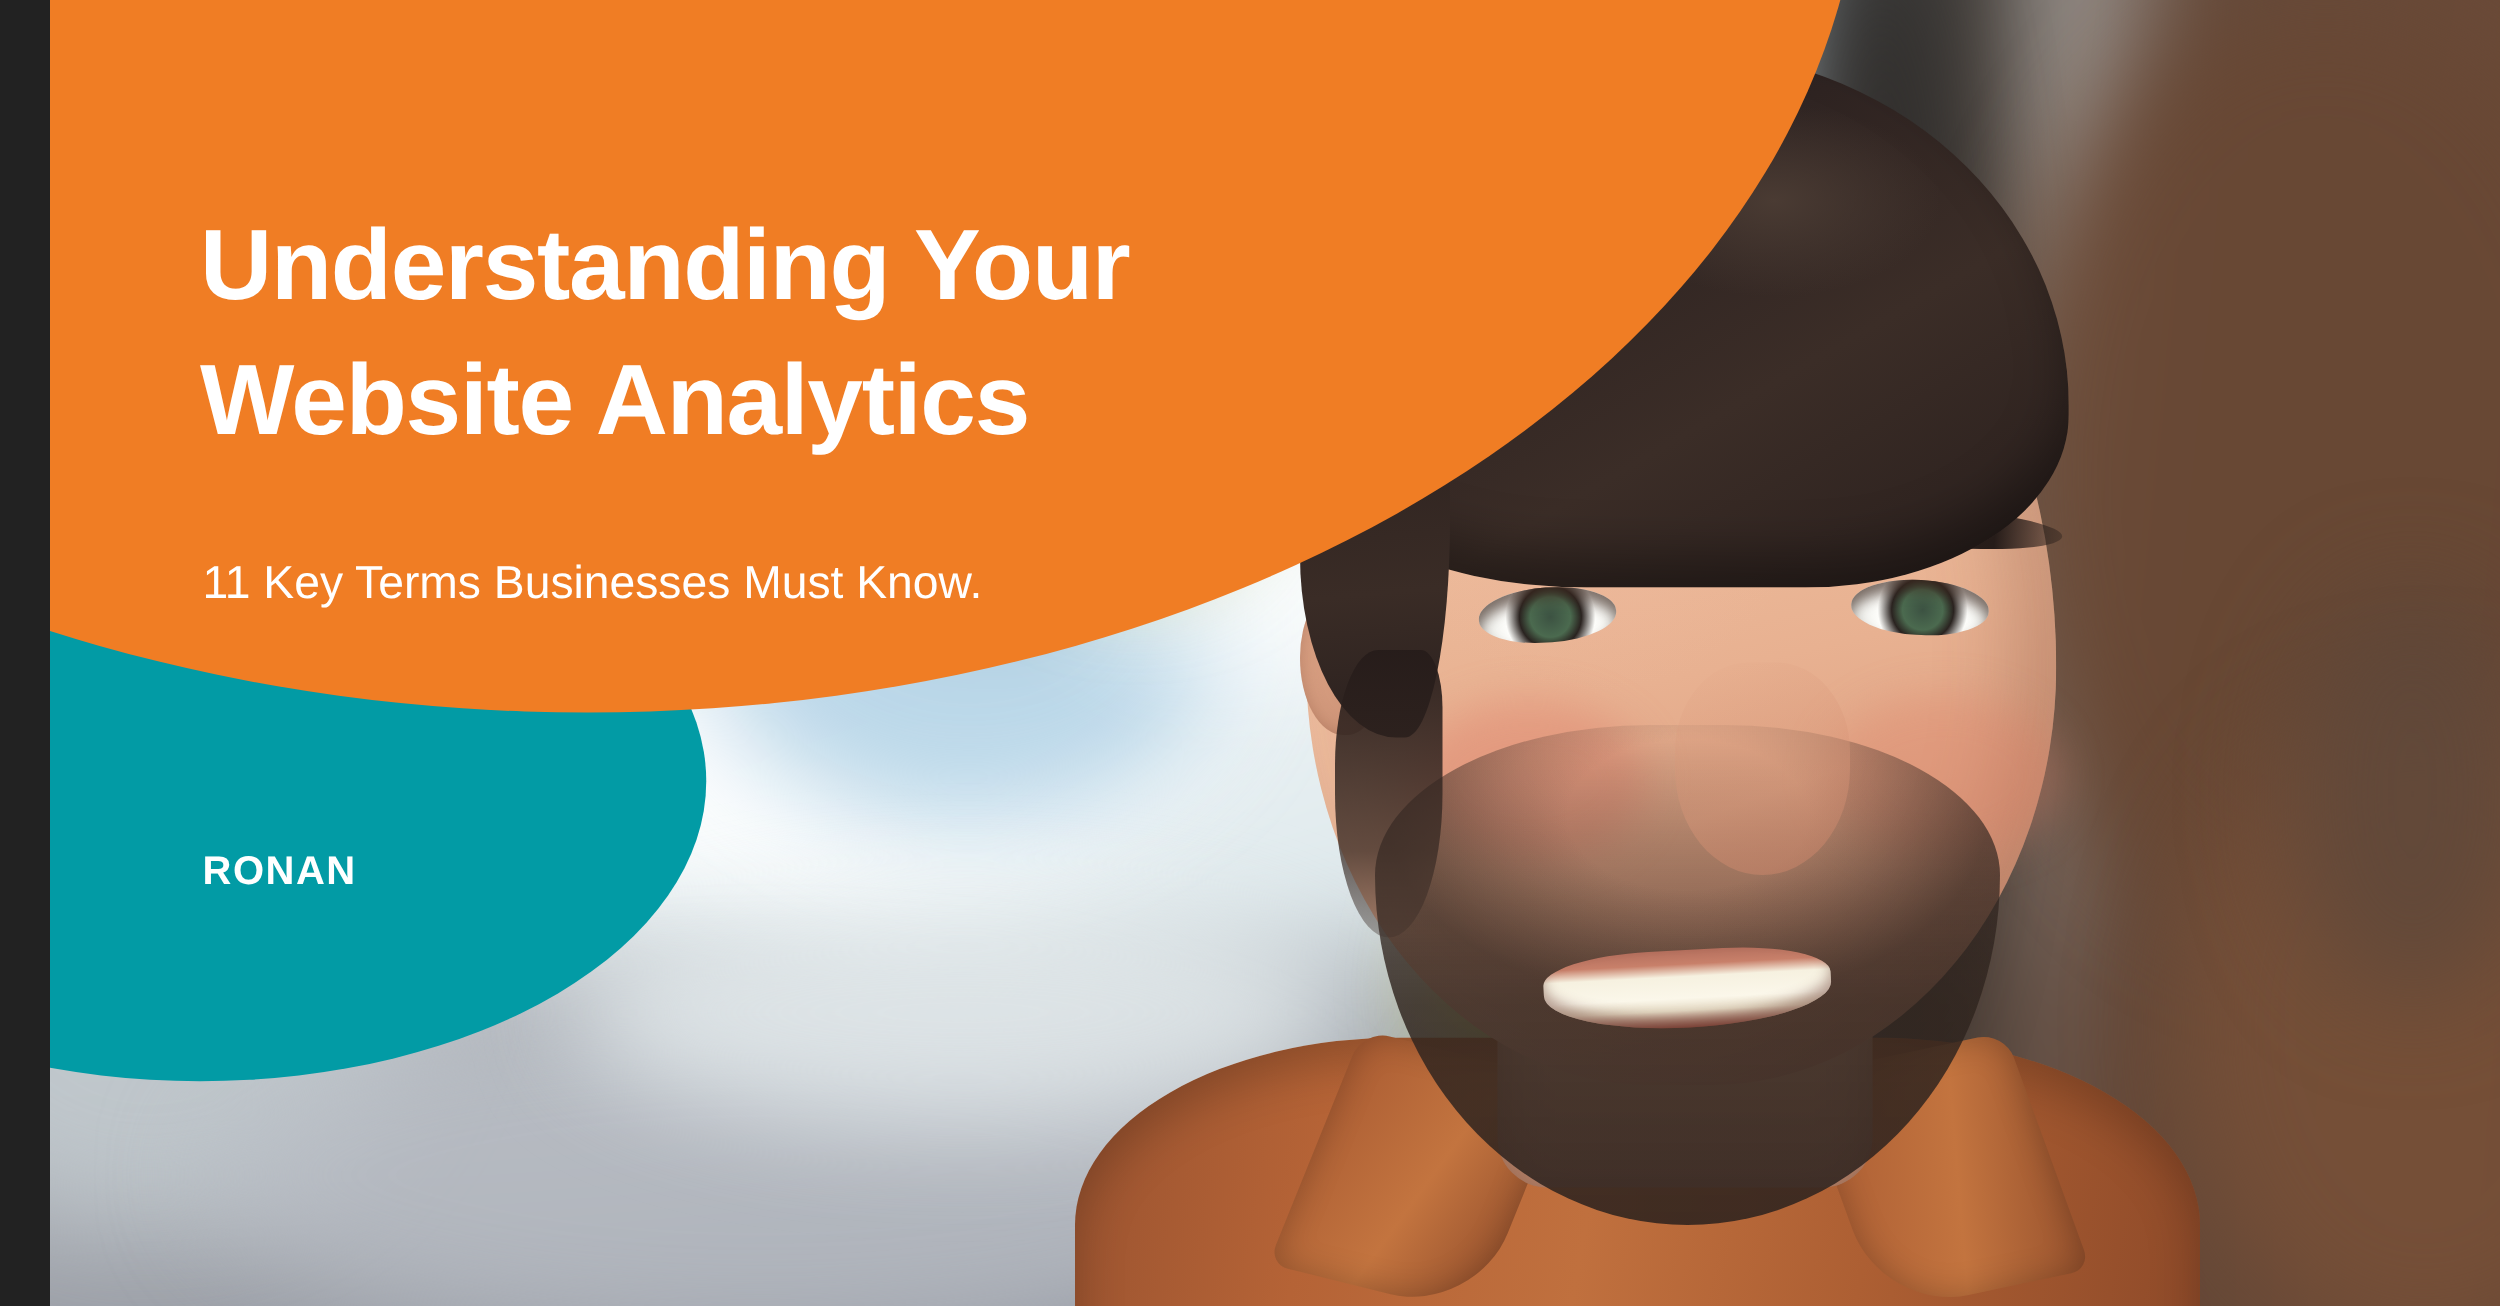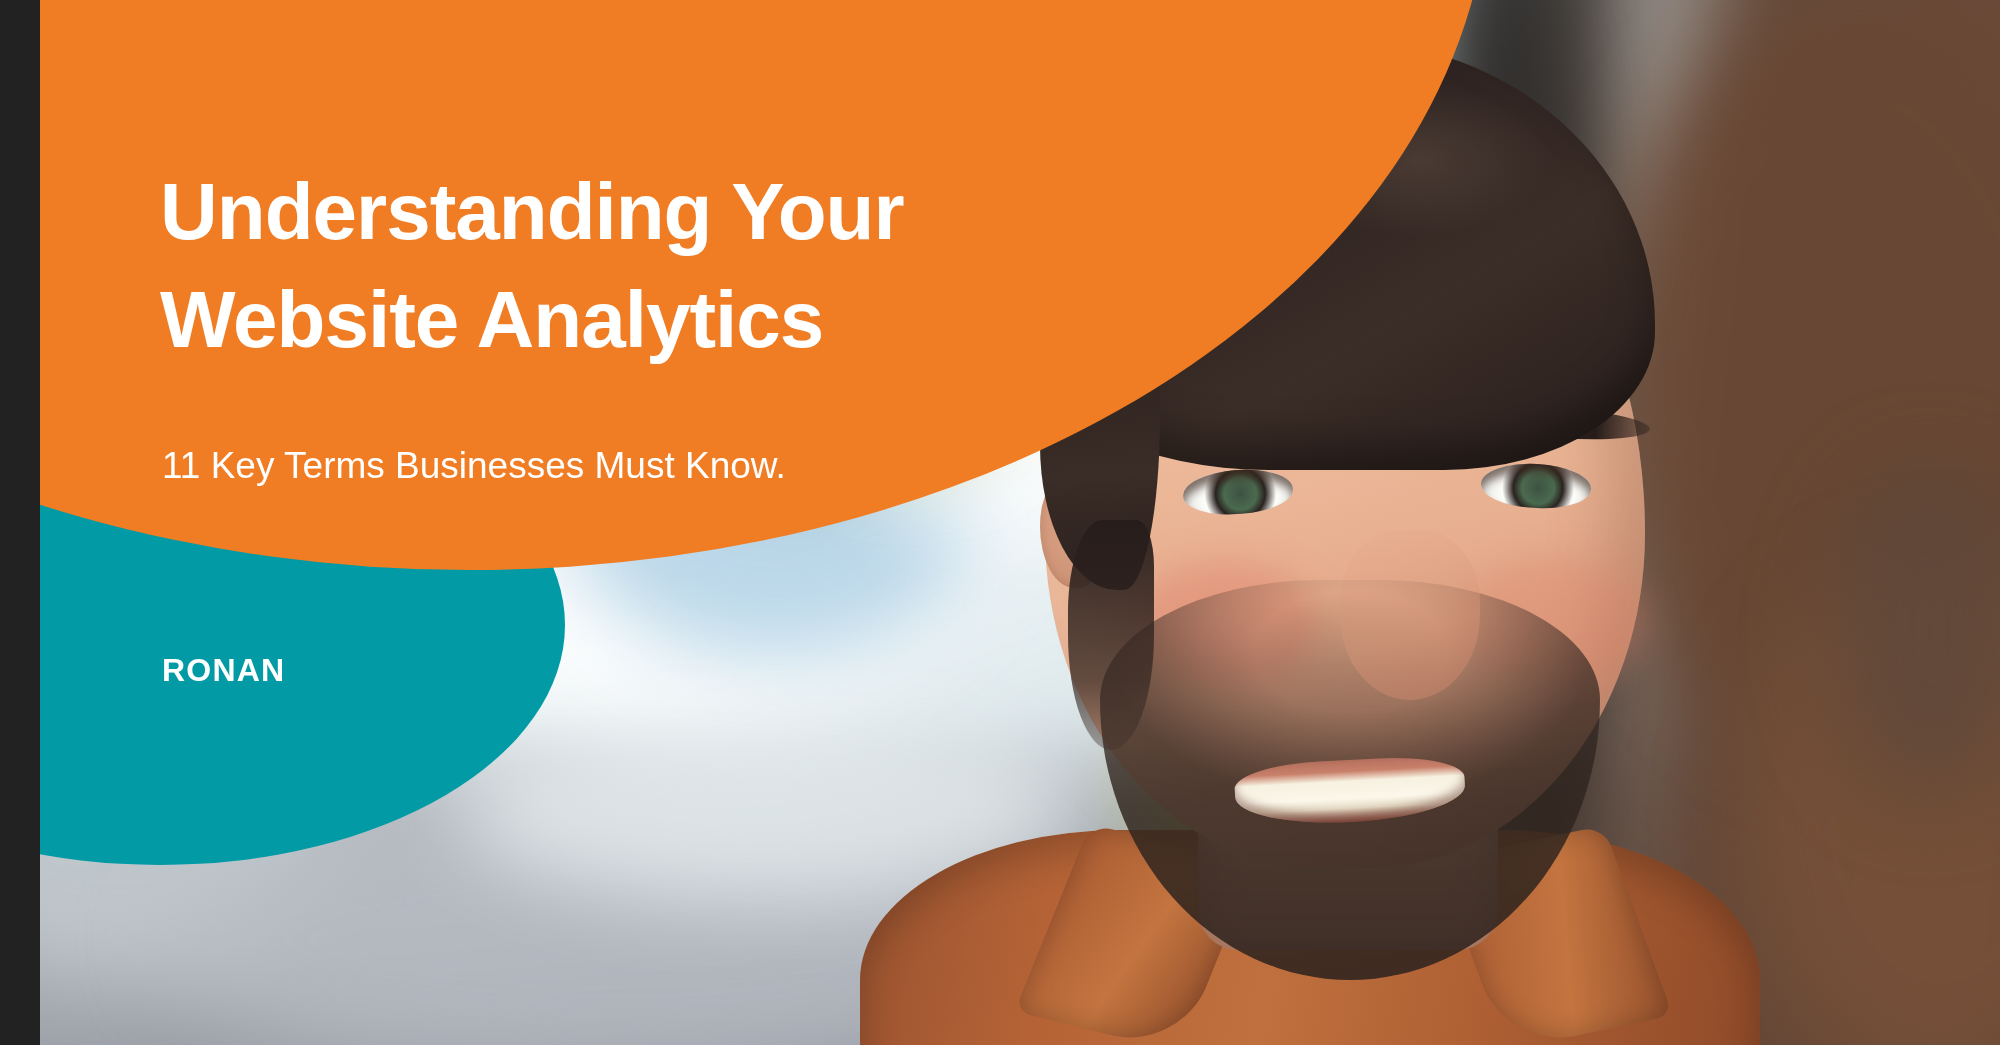--- a/index.html
+++ b/index.html
@@ -238,21 +238,21 @@
     left: 122px;
     top: 408px;
     color: #ffffff;
     font-size: 37px;
     font-weight: 400;
     letter-spacing: 0px;
   }
   .author {
     position: absolute;
     left: 122px;
-    top: 652px;
+    top: 678px;
     color: #ffffff;
     font-size: 32px;
     font-weight: 700;
     letter-spacing: 1.2px;
   }
 </style>
 </head>
 <body>
 
 <div id="banner" style="width: 2000px; height: 1045px;">

